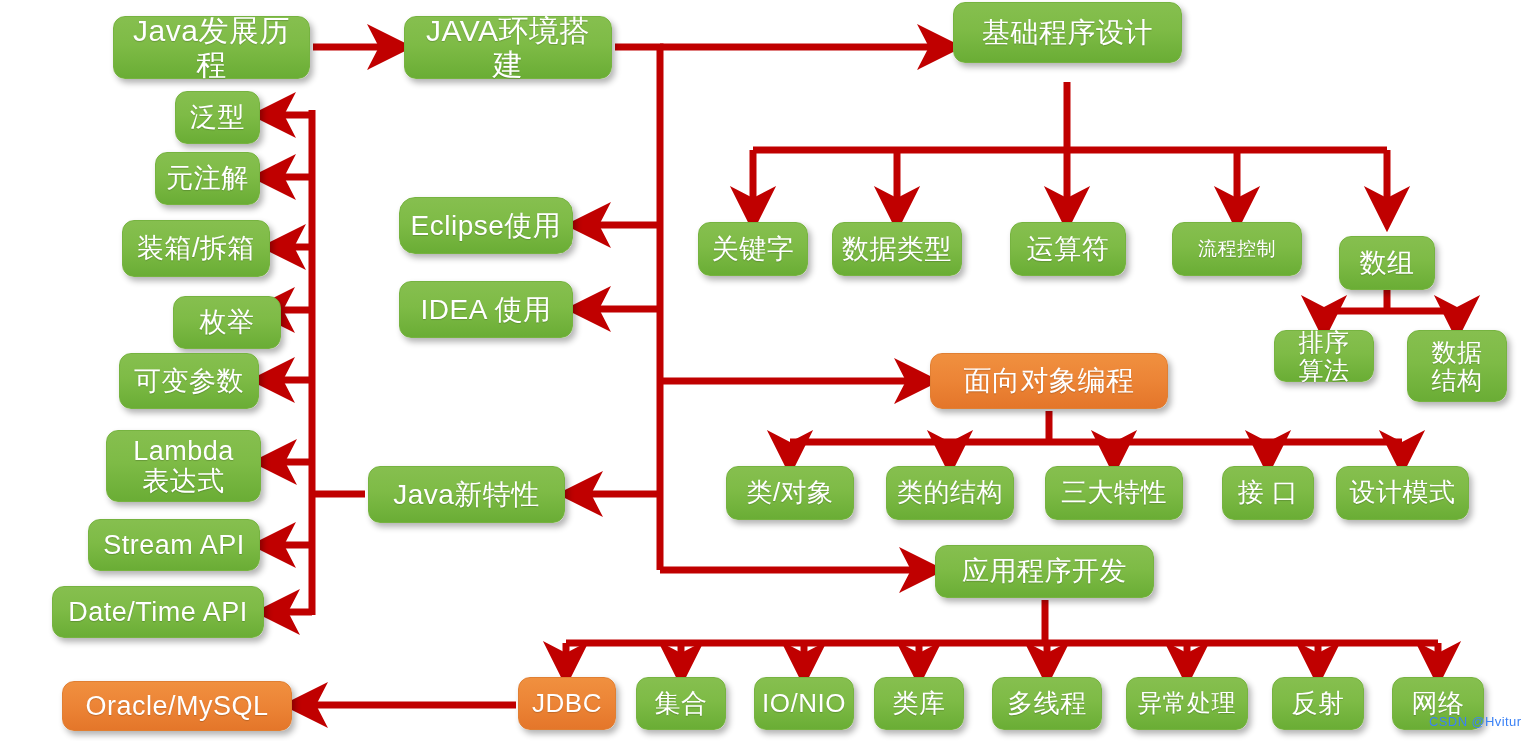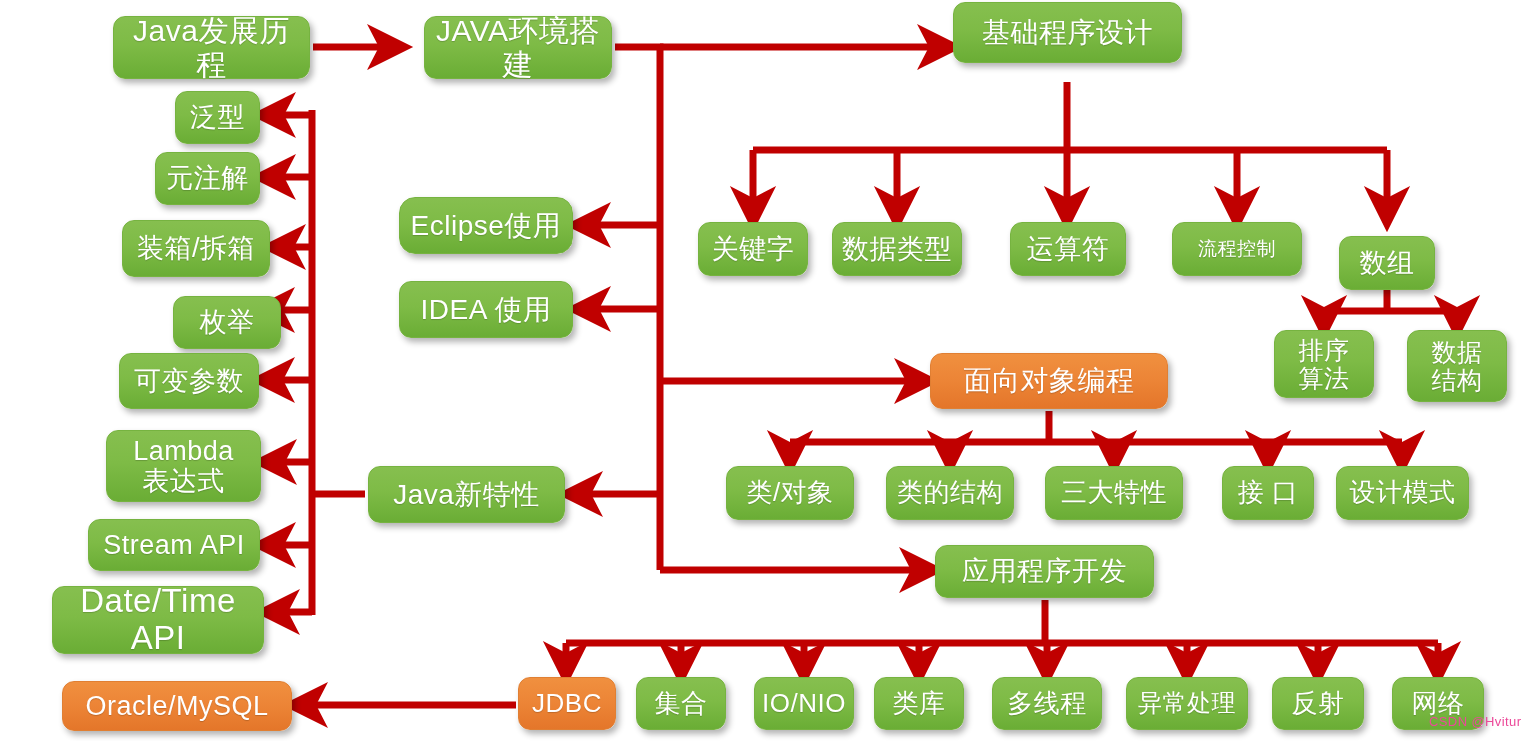--- a/index.html
+++ b/index.html
@@ -30,21 +30,21 @@
   .green{
     background:linear-gradient(180deg,#86bf4f 0%,#7ebb46 45%,#6aad35 100%);
     border:1px solid #76b340;
   }
   .orange{
     background:linear-gradient(180deg,#f0903f 0%,#ec8436 50%,#e4762a 100%);
     border:1px solid #e07f33;
   }
   .watermark{
     position:absolute;
-    color:#ec4899;
+    color:#3b82f6;
     font-size:13px;
     letter-spacing:.4px;
     z-index:9;
     text-shadow:none;
   }
 </style>
 </head>
 <body>
 
 <div id="stage">
@@ -114,41 +114,41 @@
       <path d="M1187,643 L1187,662" marker-end="url(#ah)"></path>
       <path d="M1318,643 L1318,662" marker-end="url(#ah)"></path>
       <path d="M1438,643 L1438,662" marker-end="url(#ah)"></path>
 
       <path d="M516,705 L307,705" marker-end="url(#ah)"></path>
     </g>
   </svg>
 
   <div id="nodes">
       <div class="node green" style="left: 113px; top: 16px; width: 197px; height: 63px; font-size: 30px;">Java发展历程</div>
-      <div class="node green" style="left: 404px; top: 16px; width: 188px; height: 63px; font-size: 30px; margin-left: 20px;">JAVA环境搭建</div>
+      <div class="node green" style="left: 404px; top: 16px; width: 208px; height: 63px; font-size: 30px;">JAVA环境搭建</div>
       <div class="node green" style="left: 953px; top: 2px; width: 229px; height: 61px; font-size: 28px;">基础程序设计</div>
       <div class="node green" style="left: 175px; top: 91px; width: 85px; height: 53px; font-size: 27px;">泛型</div>
       <div class="node green" style="left: 155px; top: 152px; width: 105px; height: 53px; font-size: 27px;">元注解</div>
       <div class="node green" style="left: 122px; top: 220px; width: 148px; height: 57px; font-size: 27px; text-align: center;">装箱/拆箱</div>
       <div class="node green" style="left: 173px; top: 296px; width: 108px; height: 53px; font-size: 27px;">枚举</div>
       <div class="node green" style="left: 119px; top: 353px; width: 140px; height: 56px; font-size: 27px;">可变参数</div>
       <div class="node green" style="left: 106px; top: 430px; width: 155px; height: 72px; font-size: 27px;">Lambda
 表达式</div>
       <div class="node green" style="left: 88px; top: 519px; width: 172px; height: 52px; font-size: 27px;">Stream API</div>
-      <div class="node green" style="left: 52px; top: 586px; width: 212px; height: 68px; font-size: 33px;">Date/Time API</div>
+      <div class="node green" style="left: 52px; top: 586px; width: 212px; height: 52px; font-size: 27px;">Date/Time API</div>
       <div class="node orange" style="left: 62px; top: 681px; width: 230px; height: 50px; font-size: 27px;">Oracle/MySQL</div>
       <div class="node green" style="left: 399px; top: 197px; width: 174px; height: 57px; font-size: 28px; border-radius: 16px;">Eclipse使用</div>
       <div class="node green" style="left: 399px; top: 281px; width: 174px; height: 57px; font-size: 28px;">IDEA 使用</div>
       <div class="node green" style="left: 368px; top: 466px; width: 197px; height: 57px; font-size: 28px;">Java新特性</div>
       <div class="node green" style="left: 698px; top: 222px; width: 110px; height: 54px; font-size: 27px;">关键字</div>
       <div class="node green" style="left: 832px; top: 222px; width: 130px; height: 54px; font-size: 27px;">数据类型</div>
       <div class="node green" style="left: 1010px; top: 222px; width: 116px; height: 54px; font-size: 27px;">运算符</div>
       <div class="node green" style="left: 1172px; top: 222px; width: 130px; height: 54px; font-size: 19px;">流程控制</div>
       <div class="node green" style="left: 1339px; top: 236px; width: 96px; height: 54px; font-size: 27px;">数组</div>
-      <div class="node green" style="left: 1274px; top: 330px; width: 100px; height: 68px; font-size: 25px;">排序
+      <div class="node green" style="left: 1274px; top: 330px; width: 100px; height: 52px; font-size: 25px;">排序
 算法</div>
       <div class="node green" style="left: 1407px; top: 330px; width: 100px; height: 72px; font-size: 25px;">数据
 结构</div>
       <div class="node orange" style="left: 930px; top: 353px; width: 238px; height: 56px; font-size: 28px;">面向对象编程</div>
       <div class="node green" style="left: 726px; top: 466px; width: 128px; height: 54px; font-size: 26px;">类/对象</div>
       <div class="node green" style="left: 886px; top: 466px; width: 128px; height: 54px; font-size: 26px; text-align: center;">类的结构</div>
       <div class="node green" style="left: 1045px; top: 466px; width: 138px; height: 54px; font-size: 26px;">三大特性</div>
       <div class="node green" style="left: 1222px; top: 466px; width: 92px; height: 54px; font-size: 26px;">接 口</div>
       <div class="node green" style="left: 1336px; top: 466px; width: 133px; height: 54px; font-size: 26px;">设计模式</div>
       <div class="node green" style="left: 935px; top: 545px; width: 219px; height: 53px; font-size: 27px;">应用程序开发</div>

